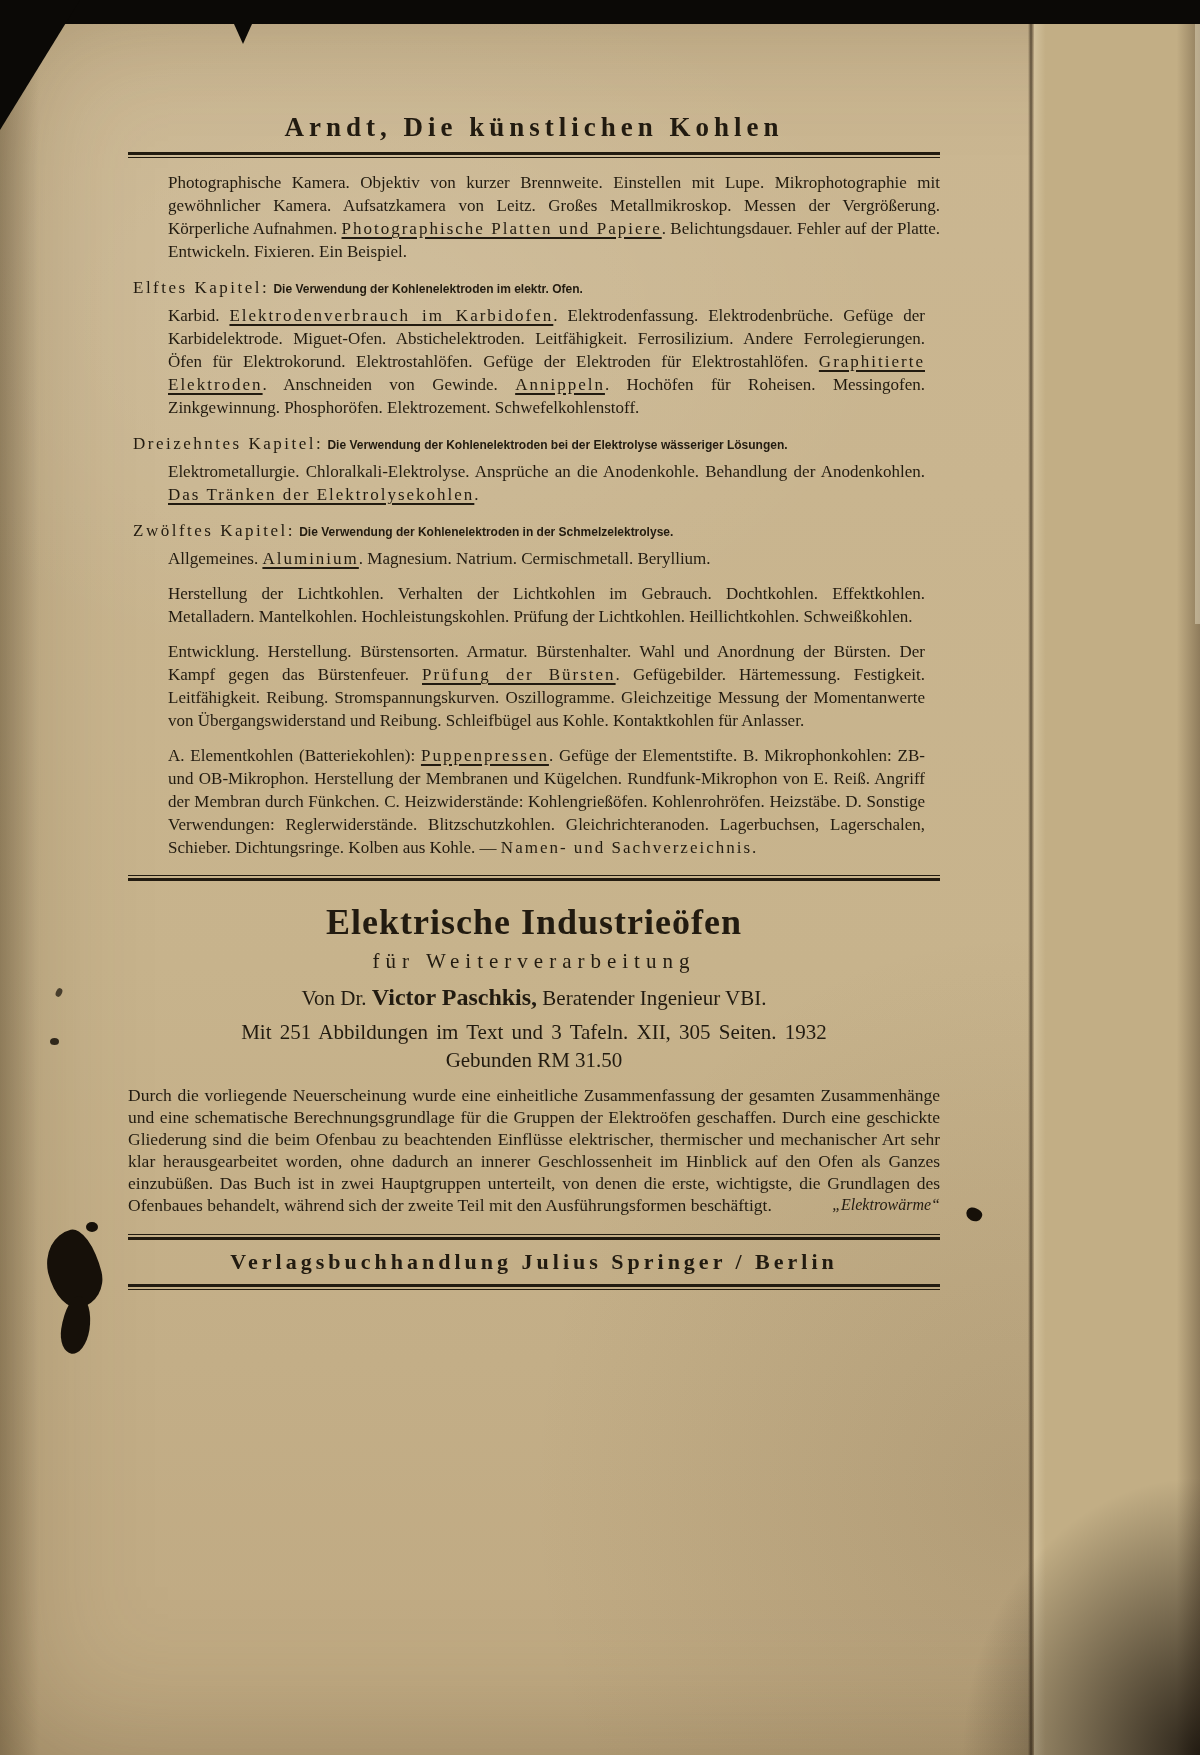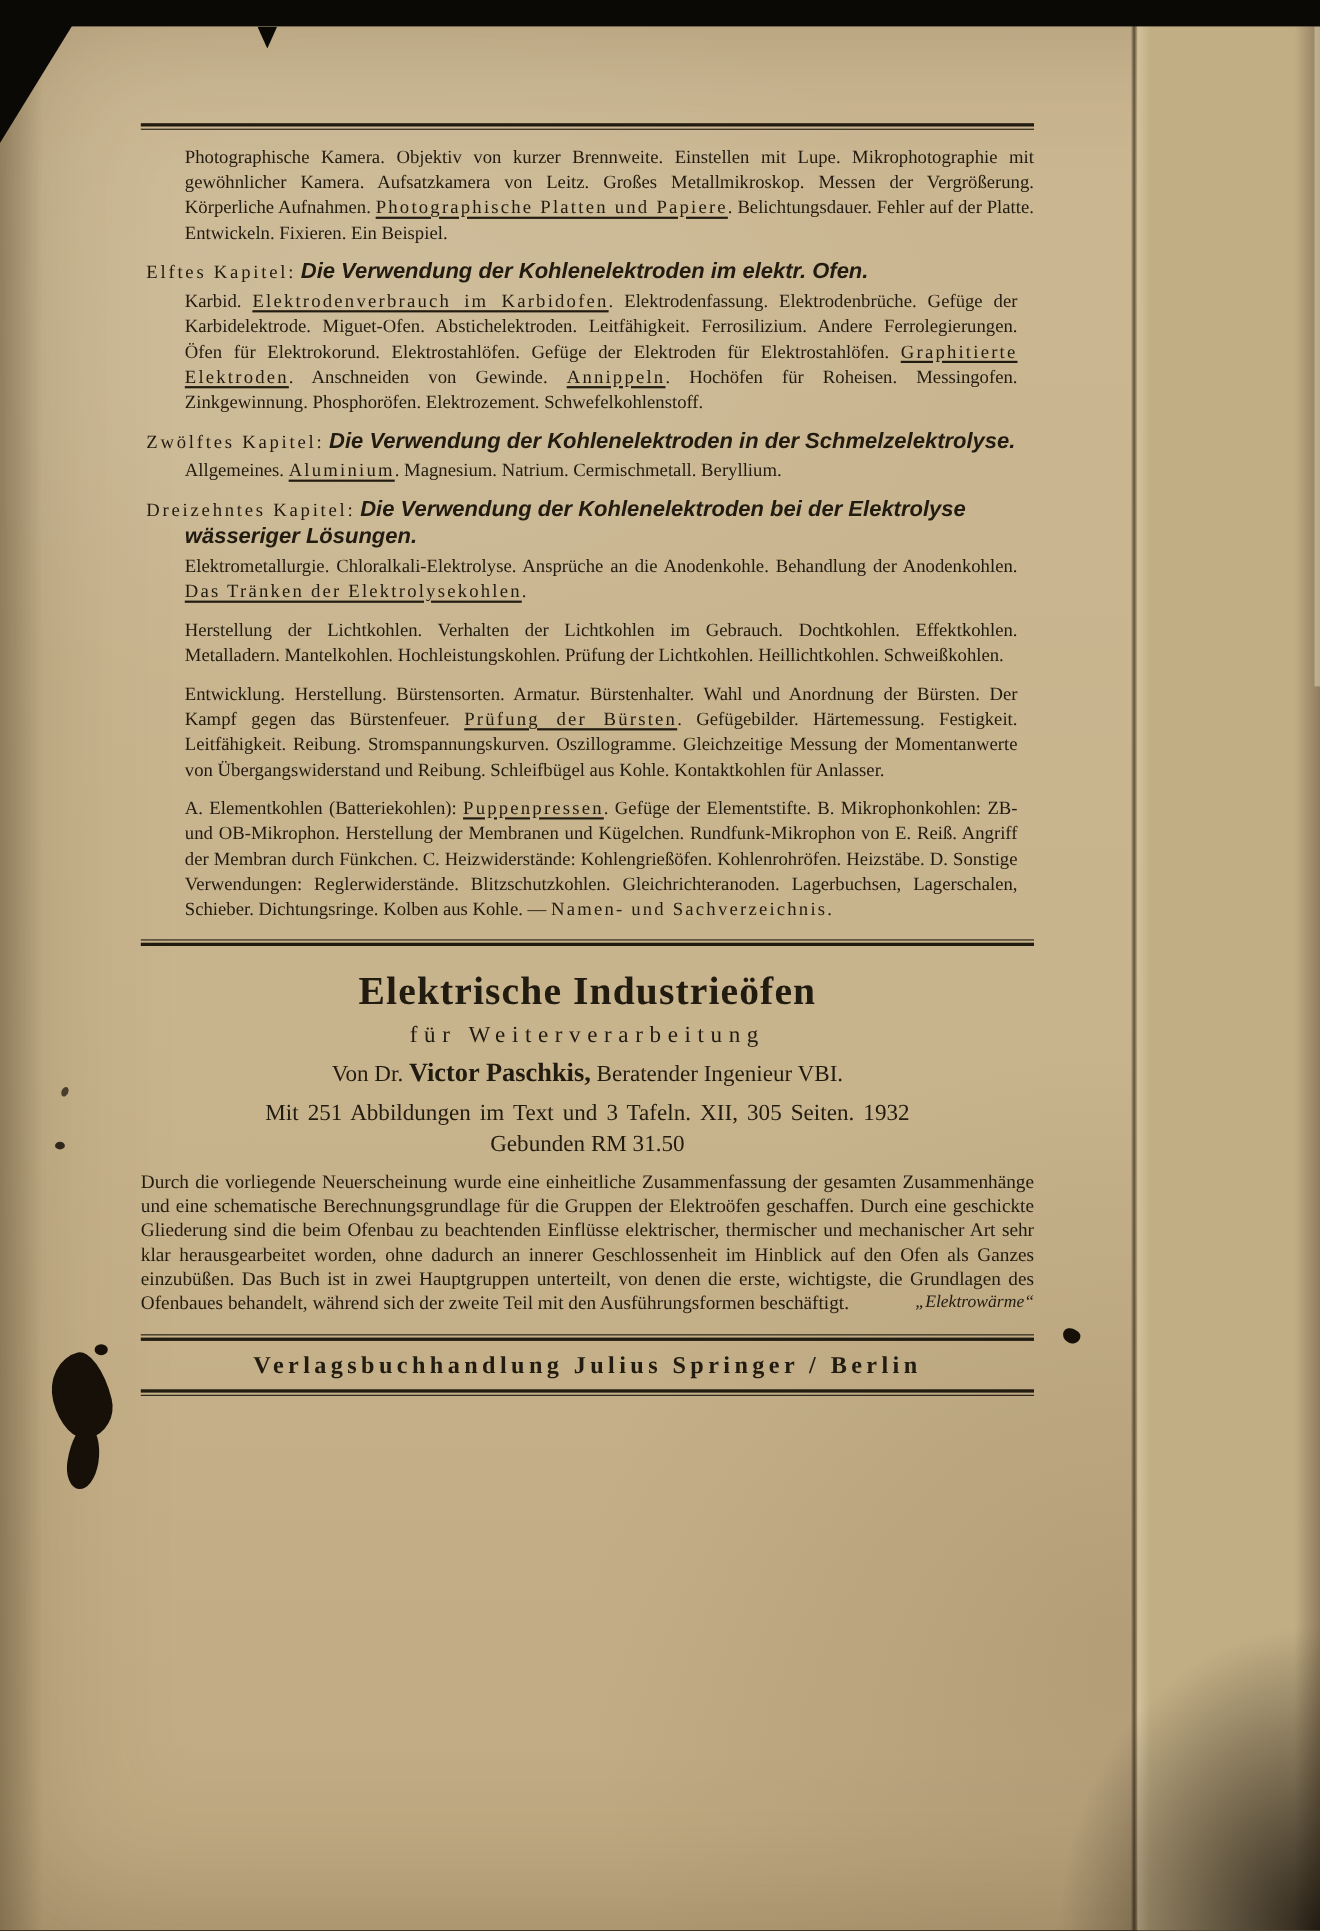--- a/index.html
+++ b/index.html
@@ -51,21 +51,21 @@
   }
   .dblrule{border:0;margin:0;}
   .dblrule .rl{background:var(--ink);}
   .dblrule .gap{height:2px;}
   .t3{height:3px;} .t1{height:1px;}
 
   .intro{margin:13px 0 0 40px;font-size:17px;line-height:23px;text-align:justify;}
   .chapter{margin-top:12px;}
   .ch-head{margin:0;padding-left:40px;text-indent:-35px;font-size:17px;line-height:25px;}
   .ch-label{letter-spacing:2.5px;}
-  .ch-title{font-family:"Liberation Sans","DejaVu Sans",sans-serif;font-weight:bold;font-size:20px;font-style:italic;}
+  .ch-title{font-family:"Liberation Sans","DejaVu Sans",sans-serif;font-weight:bold;font-size:12px;}
   .ch-body{margin:2px 15px 0 40px;font-size:17px;line-height:23px;text-align:justify;}
   .seg-emph{letter-spacing:2px;text-decoration:underline;text-decoration-thickness:1.5px;text-underline-offset:3px;}
   .seg-sp{letter-spacing:2px;}
 
   .divider{margin-top:16px;}
 
   .ad{text-align:center;}
   .ad-title{margin:20px 0 6px;font-size:36px;font-weight:bold;letter-spacing:1px;}
   .ad-subtitle{margin:0 0 10px;font-size:21px;letter-spacing:6px;}
   .ad-byline{margin:0 0 9px;font-size:21px;}
@@ -94,41 +94,42 @@
 
 <div class="blot blot-large"></div>
 <div class="blot blot-drip"></div>
 <div class="blot blot-spot"></div>
 <div class="blot speck-a"></div>
 <div class="blot speck-b"></div>
 <div class="blot spot-right"></div>
 
 <div class="content">
 
+  <h1 class="page-title">Arndt, Die künstlichen Kohlen</h1>
 
   <div class="dblrule">
     <div class="rl t3"></div>
     <div class="gap"></div>
     <div class="rl t1"></div>
   </div>
 
   <p class="intro"><span>Photographische Kamera. Objektiv von kurzer Brennweite. Einstellen mit Lupe. Mikrophotographie mit gewöhnlicher Kamera. Aufsatzkamera von Leitz. Großes Metallmikroskop. Messen der Vergrößerung. Körperliche Aufnahmen. </span><span class="seg-emph">Photographische Platten und Papiere</span><span>. Belichtungsdauer. Fehler auf der Platte. Entwickeln. Fixieren. Ein Beispiel.</span></p>
 
   <div id="chapters">
       <div class="chapter">
         <p class="ch-head"><span class="ch-label">Elftes Kapitel:</span> <span class="ch-title">Die Verwendung der Kohlenelektroden im elektr. Ofen.</span></p>
         <p class="ch-body"><span>Karbid. </span><span class="seg-emph">Elektrodenverbrauch im Karbidofen</span><span>. Elektrodenfassung. Elektrodenbrüche. Gefüge der Karbidelektrode. Miguet-Ofen. Abstichelektroden. Leitfähigkeit. Ferrosilizium. Andere Ferrolegierungen. Öfen für Elektrokorund. Elektrostahlöfen. Gefüge der Elektroden für Elektrostahlöfen. </span><span class="seg-emph">Graphitierte Elektroden</span><span>. Anschneiden von Gewinde. </span><span class="seg-emph">Annippeln</span><span>. Hochöfen für Roheisen. Messingofen. Zinkgewinnung. Phosphoröfen. Elektrozement. Schwefelkohlenstoff.</span></p>
       </div>
       <div class="chapter">
+        <p class="ch-head"><span class="ch-label">Dreizehntes Kapitel:</span> <span class="ch-title">Die Verwendung der Kohlenelektroden bei der Elektrolyse wässeriger Lösungen.</span></p>
+        <p class="ch-body"><span>Elektrometallurgie. Chloralkali-Elektrolyse. Ansprüche an die Anodenkohle. Behandlung der Anodenkohlen. </span><span class="seg-emph">Das Tränken der Elektrolysekohlen</span><span>.</span></p>
+      </div>
+      <div class="chapter">
         <p class="ch-head"><span class="ch-label">Zwölftes Kapitel:</span> <span class="ch-title">Die Verwendung der Kohlenelektroden in der Schmelzelektrolyse.</span></p>
         <p class="ch-body"><span>Allgemeines. </span><span class="seg-emph">Aluminium</span><span>. Magnesium. Natrium. Cermischmetall. Beryllium.</span></p>
-      </div>
-      <div class="chapter">
-        <p class="ch-head"><span class="ch-label">Dreizehntes Kapitel:</span> <span class="ch-title">Die Verwendung der Kohlenelektroden bei der Elektrolyse wässeriger Lösungen.</span></p>
-        <p class="ch-body"><span>Elektrometallurgie. Chloralkali-Elektrolyse. Ansprüche an die Anodenkohle. Behandlung der Anodenkohlen. </span><span class="seg-emph">Das Tränken der Elektrolysekohlen</span><span>.</span></p>
       </div>
       <div class="chapter">
         <p class="ch-body"><span>Herstellung der Lichtkohlen. Verhalten der Lichtkohlen im Gebrauch. Dochtkohlen. Effektkohlen. Metalladern. Mantelkohlen. Hochleistungskohlen. Prüfung der Lichtkohlen. Heillichtkohlen. Schweißkohlen.</span></p>
       </div>
       <div class="chapter">
         <p class="ch-body"><span>Entwicklung. Herstellung. Bürstensorten. Armatur. Bürstenhalter. Wahl und Anordnung der Bürsten. Der Kampf gegen das Bürstenfeuer. </span><span class="seg-emph">Prüfung der Bürsten</span><span>. Gefügebilder. Härtemessung. Festigkeit. Leitfähigkeit. Reibung. Stromspannungskurven. Oszillogramme. Gleichzeitige Messung der Momentanwerte von Übergangswiderstand und Reibung. Schleifbügel aus Kohle. Kontaktkohlen für Anlasser.</span></p>
       </div>
       <div class="chapter">
         <p class="ch-body"><span>A. Elementkohlen (Batteriekohlen): </span><span class="seg-emph">Puppenpressen</span><span>. Gefüge der Elementstifte. B. Mikrophonkohlen: ZB- und OB-Mikrophon. Herstellung der Membranen und Kügelchen. Rundfunk-Mikrophon von E. Reiß. Angriff der Membran durch Fünkchen. C. Heizwiderstände: Kohlengrießöfen. Kohlenrohröfen. Heizstäbe. D. Sonstige Verwendungen: Reglerwiderstände. Blitzschutzkohlen. Gleichrichteranoden. Lagerbuchsen, Lagerschalen, Schieber. Dichtungsringe. Kolben aus Kohle. — </span><span class="seg-sp">Namen- und Sachverzeichnis</span><span>.</span></p>
       </div>

